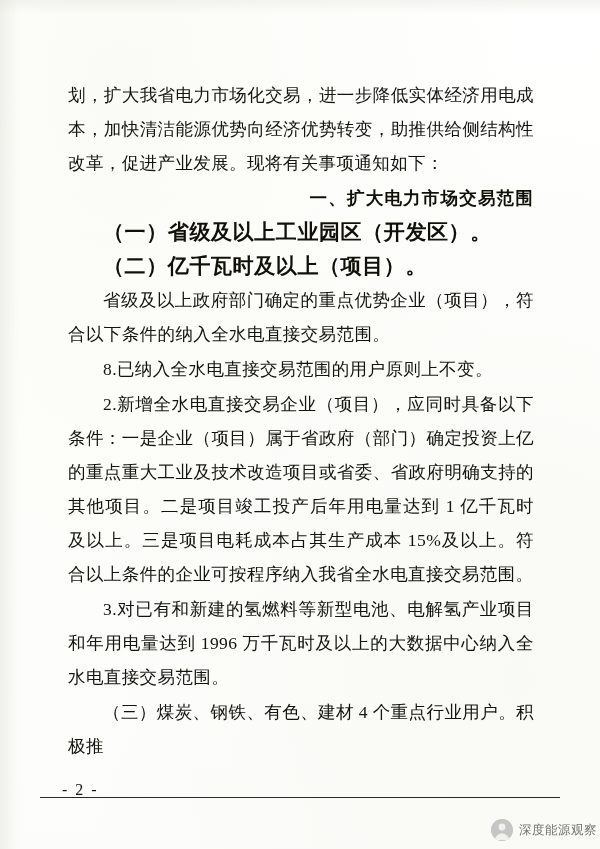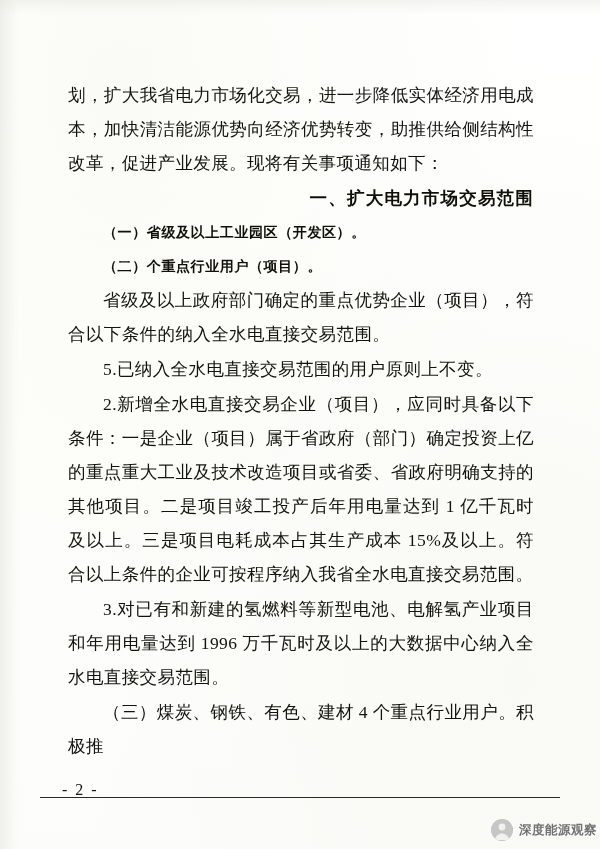--- a/index.html
+++ b/index.html
@@ -55,21 +55,21 @@
     line-height: 34px;
     color: #101009;
     font-weight: bold;
     text-indent: 35px;
     letter-spacing: 1.2px;
     margin: 0;
     font-family: "DejaVu Serif", "Liberation Serif", serif;
     text-align: right;
   }
   .subhead {
-    font-size: 14px;
+    font-size: 21px;
     line-height: 34px;
     color: #101009;
     font-weight: bold;
     text-indent: 35px;
     letter-spacing: 0.6px;
     margin: 0;
     font-family: "DejaVu Serif", "Liberation Serif", serif;
   }
   .footer-rule {
     position: absolute;
@@ -89,21 +89,20 @@
     font-family: "Liberation Serif", "DejaVu Serif", serif;
   }
   .watermark {
     position: absolute;
     right: 12px;
     bottom: 8px;
     display: flex;
     align-items: center;
     gap: 6px;
     opacity: 0.85;
-    font-weight: bold;
   }
   .wm-logo {
     width: 22px;
     height: 22px;
     border-radius: 50%;
     background: #c9c9c9;
     display: flex;
     align-items: center;
     justify-content: center;
     overflow: hidden;
@@ -138,23 +137,23 @@
 
 <div class="page">
   <div class="paper-texture"></div>
   <div class="scan-shadow-top"></div>
   <div class="scan-shadow-left"></div>
 
   <div class="doc-body">
     <p class="para">划，扩大我省电力市场化交易，进一步降低实体经济用电成本，加快清洁能源优势向经济优势转变，助推供给侧结构性改革，促进产业发展。现将有关事项通知如下：</p>
     <p class="heading">一、扩大电力市场交易范围</p>
     <p class="subhead">（一）省级及以上工业园区（开发区）。</p>
-    <p class="subhead">（二）个重点行业用户（项目）。</p>
+    <p class="subhead">（二）亿千瓦时及以上（项目）。</p>
     <p class="para indent">省级及以上政府部门确定的重点优势企业（项目），符合以下条件的纳入全水电直接交易范围。</p>
-    <p class="para indent">5.已纳入全水电直接交易范围的用户原则上不变。</p>
+    <p class="para indent">8.已纳入全水电直接交易范围的用户原则上不变。</p>
     <p class="para indent">2.新增全水电直接交易企业（项目），应同时具备以下条件：一是企业（项目）属于省政府（部门）确定投资上亿的重点重大工业及技术改造项目或省委、省政府明确支持的其他项目。二是项目竣工投产后年用电量达到 1 亿千瓦时及以上。三是项目电耗成本占其生产成本 15%及以上。符合以上条件的企业可按程序纳入我省全水电直接交易范围。</p>
     <p class="para indent">3.对已有和新建的氢燃料等新型电池、电解氢产业项目和年用电量达到 1996 万千瓦时及以上的大数据中心纳入全水电直接交易范围。</p>
     <p class="para indent">（三）煤炭、钢铁、有色、建材 4 个重点行业用户。积极推</p>
   </div>
 
   <div class="footer-rule"></div>
   <div class="page-number">- 2 -</div>
 
   <div class="watermark">
     <span class="wm-logo">

